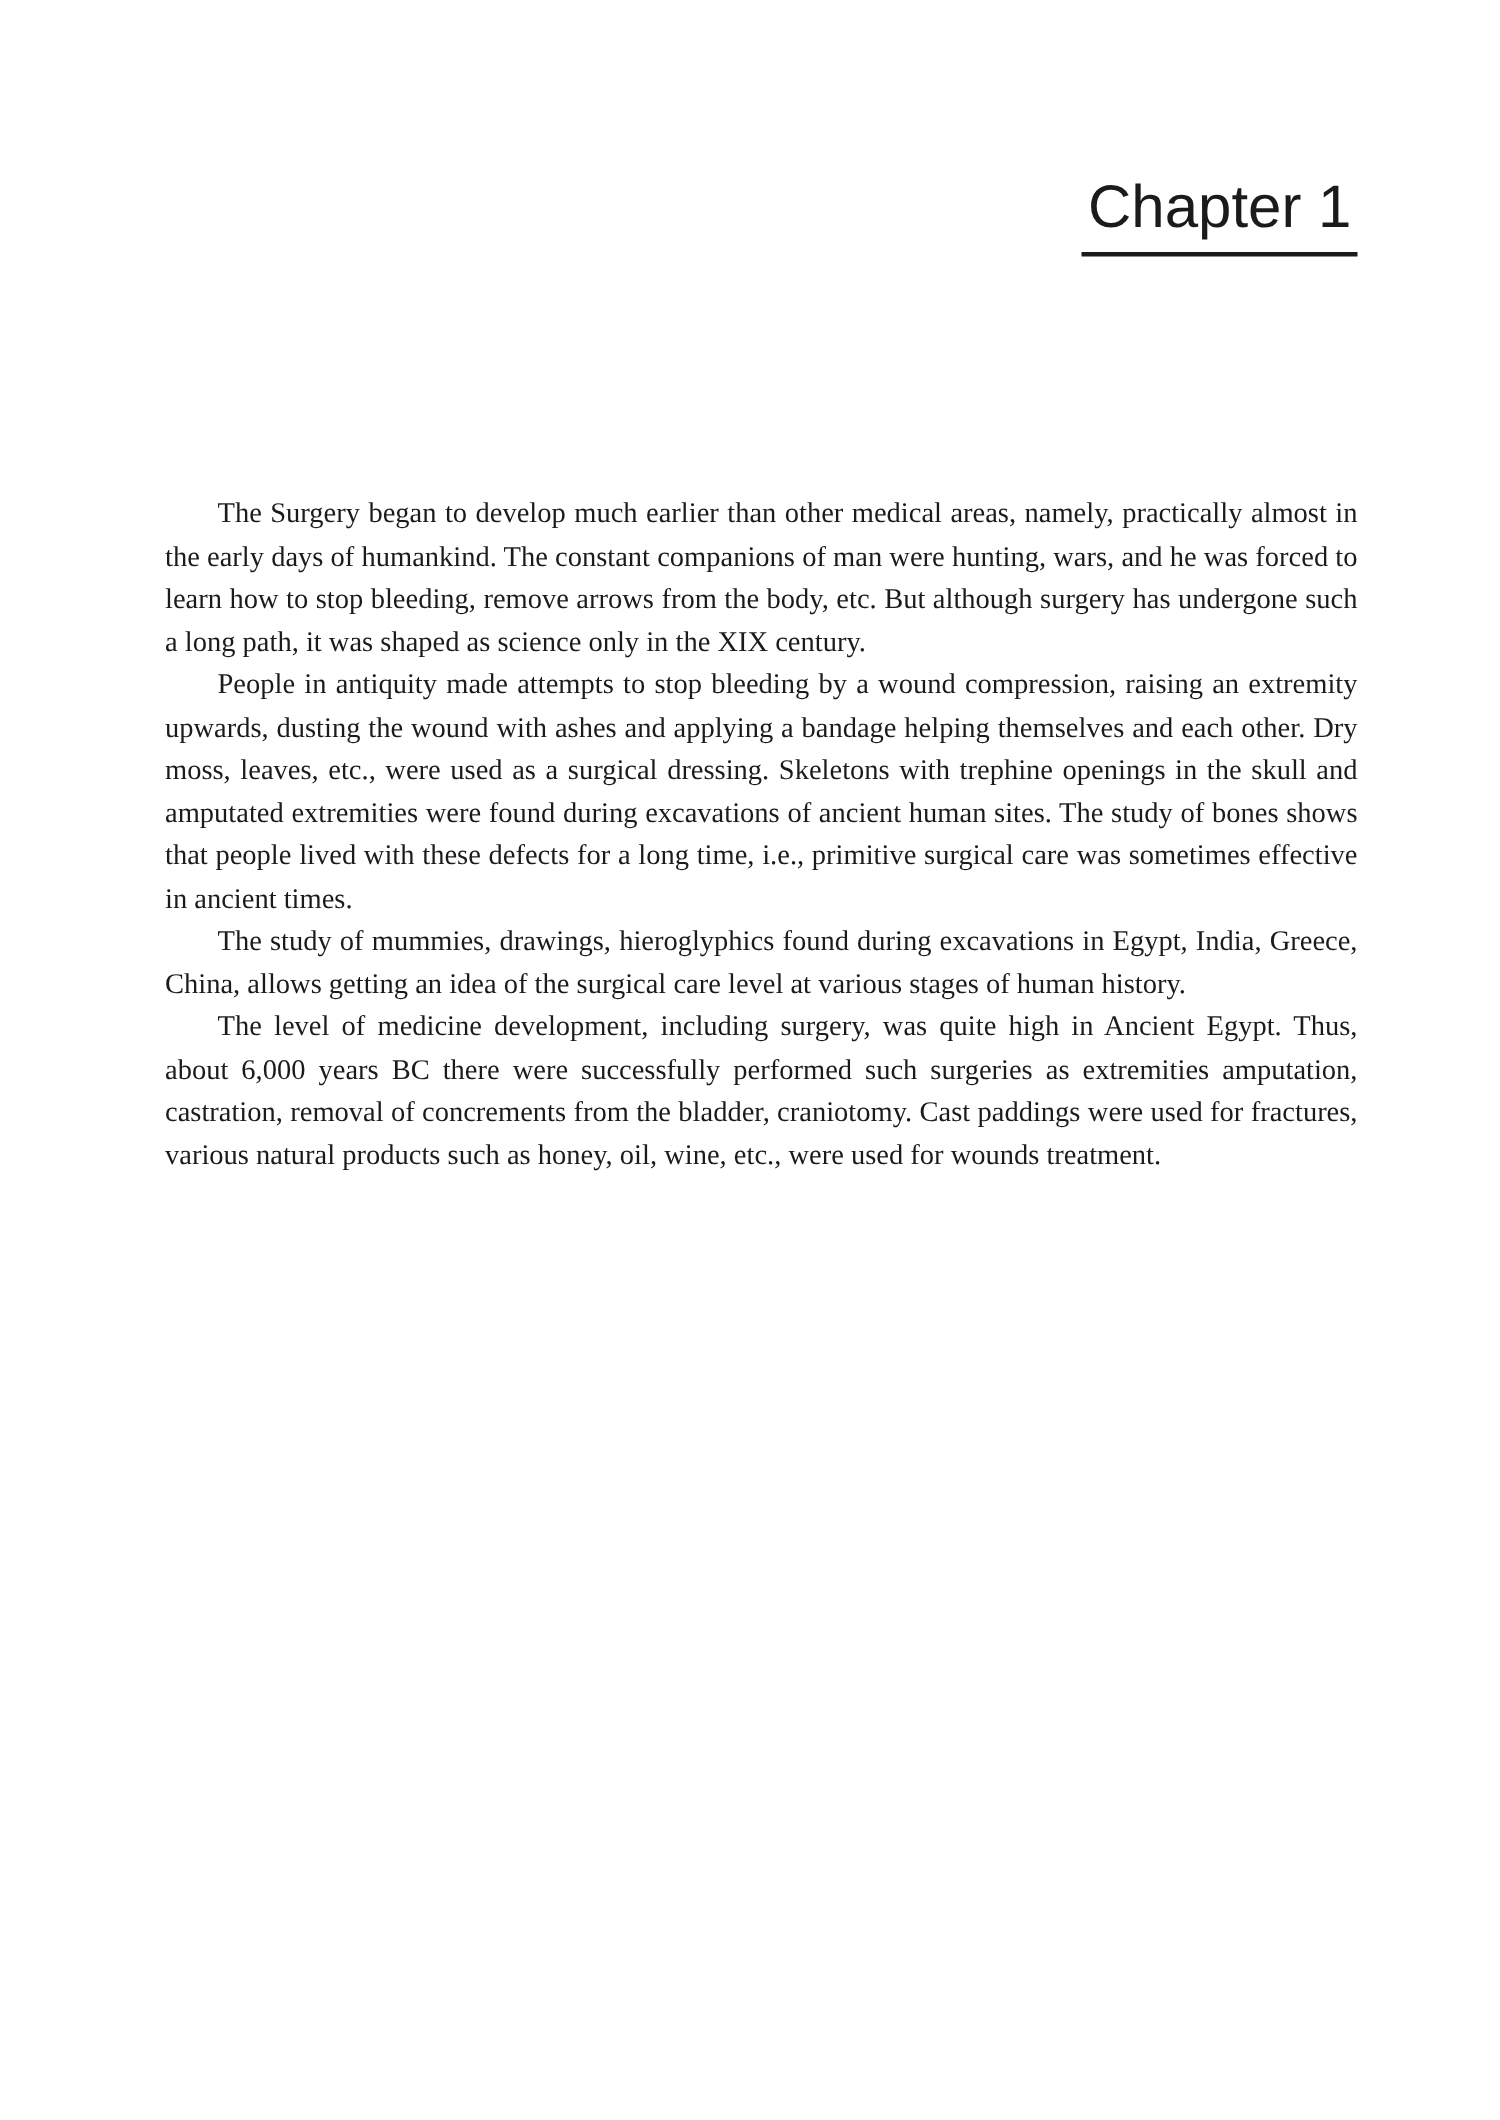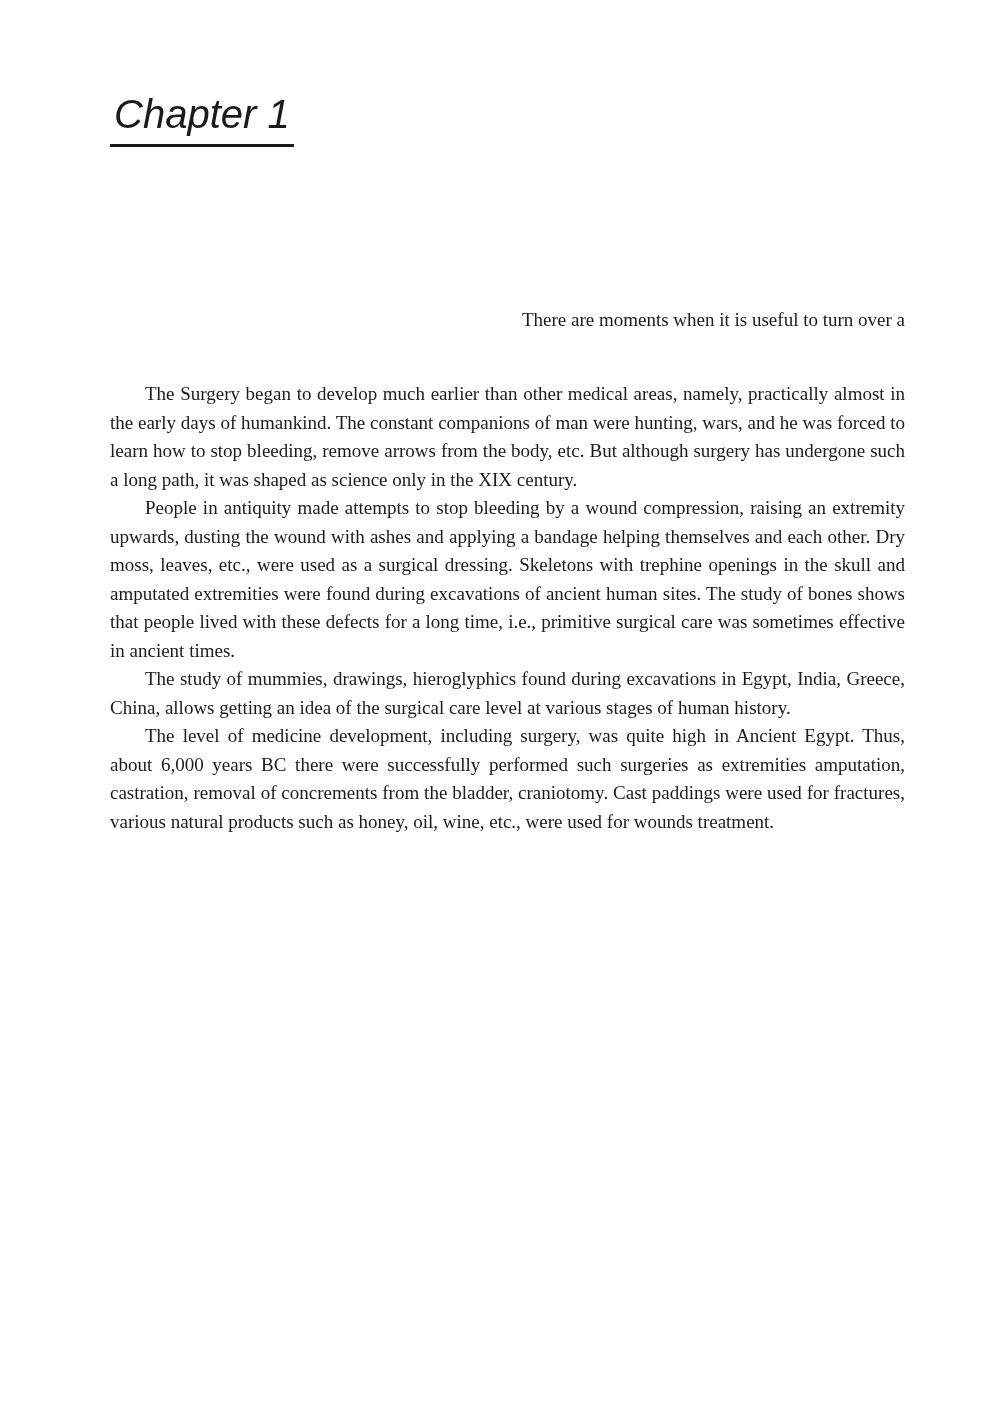--- a/index.html
+++ b/index.html
@@ -12,23 +12,22 @@
     width: 1000px;
     height: 1413px;
     background: #ffffff;
     box-sizing: border-box;
     padding: 0 95px 0 110px;
     font-family: "Liberation Serif", serif;
     color: #1b1b1b;
     overflow: hidden;
   }
   .chapter-label-wrap {
-    text-align: left;
-    margin-top: 92px;
-    font-style: italic;
+    text-align: right;
+    margin-top: 116px;
   }
   .chapter-label {
     display: inline-block;
     font-family: "Liberation Sans", sans-serif;
     font-weight: 400;
     font-size: 40px;
     line-height: 1.1;
     color: #1b1b1b;
     border-bottom: 3px solid #1b1b1b;
     padding: 0 4px 8px 4px;
@@ -80,21 +79,20 @@
 <body>
 
 <div class="page">
 
   <div class="chapter-label-wrap">
     <div class="chapter-label">Chapter 1</div>
   </div>
 
 
   <div class="epigraph">
-    <div>There are moments when it is useful to turn over a</div>
   </div>
 
   <p class="body-para intro">The Surgery began to develop much earlier than other medical areas, namely, practically almost in the early days of humankind. The constant companions of man were hunting, wars, and he was forced to learn how to stop bleeding, remove arrows from the body, etc. But although surgery has undergone such a long path, it was shaped as science only in the XIX century.</p>
 
 
   <p class="body-para">People in antiquity made attempts to stop bleeding by a wound compression, raising an extremity upwards, dusting the wound with ashes and applying a bandage helping themselves and each other. Dry moss, leaves, etc., were used as a surgical dressing. Skeletons with trephine openings in the skull and amputated extremities were found during excavations of ancient human sites. The study of bones shows that people lived with these defects for a long time, i.e., primitive surgical care was sometimes effective in ancient times.</p>
 
   <p class="body-para">The study of mummies, drawings, hieroglyphics found during excavations in Egypt, India, Greece, China, allows getting an idea of the surgical care level at various stages of human history.</p>
 
   <p class="body-para">The level of medicine development, including surgery, was quite high in Ancient Egypt. Thus, about 6,000 years BC there were successfully performed such surgeries as extremities amputation, castration, removal of concrements from the bladder, craniotomy. Cast paddings were used for fractures, various natural products such as honey, oil, wine, etc., were used for wounds treatment.</p>

